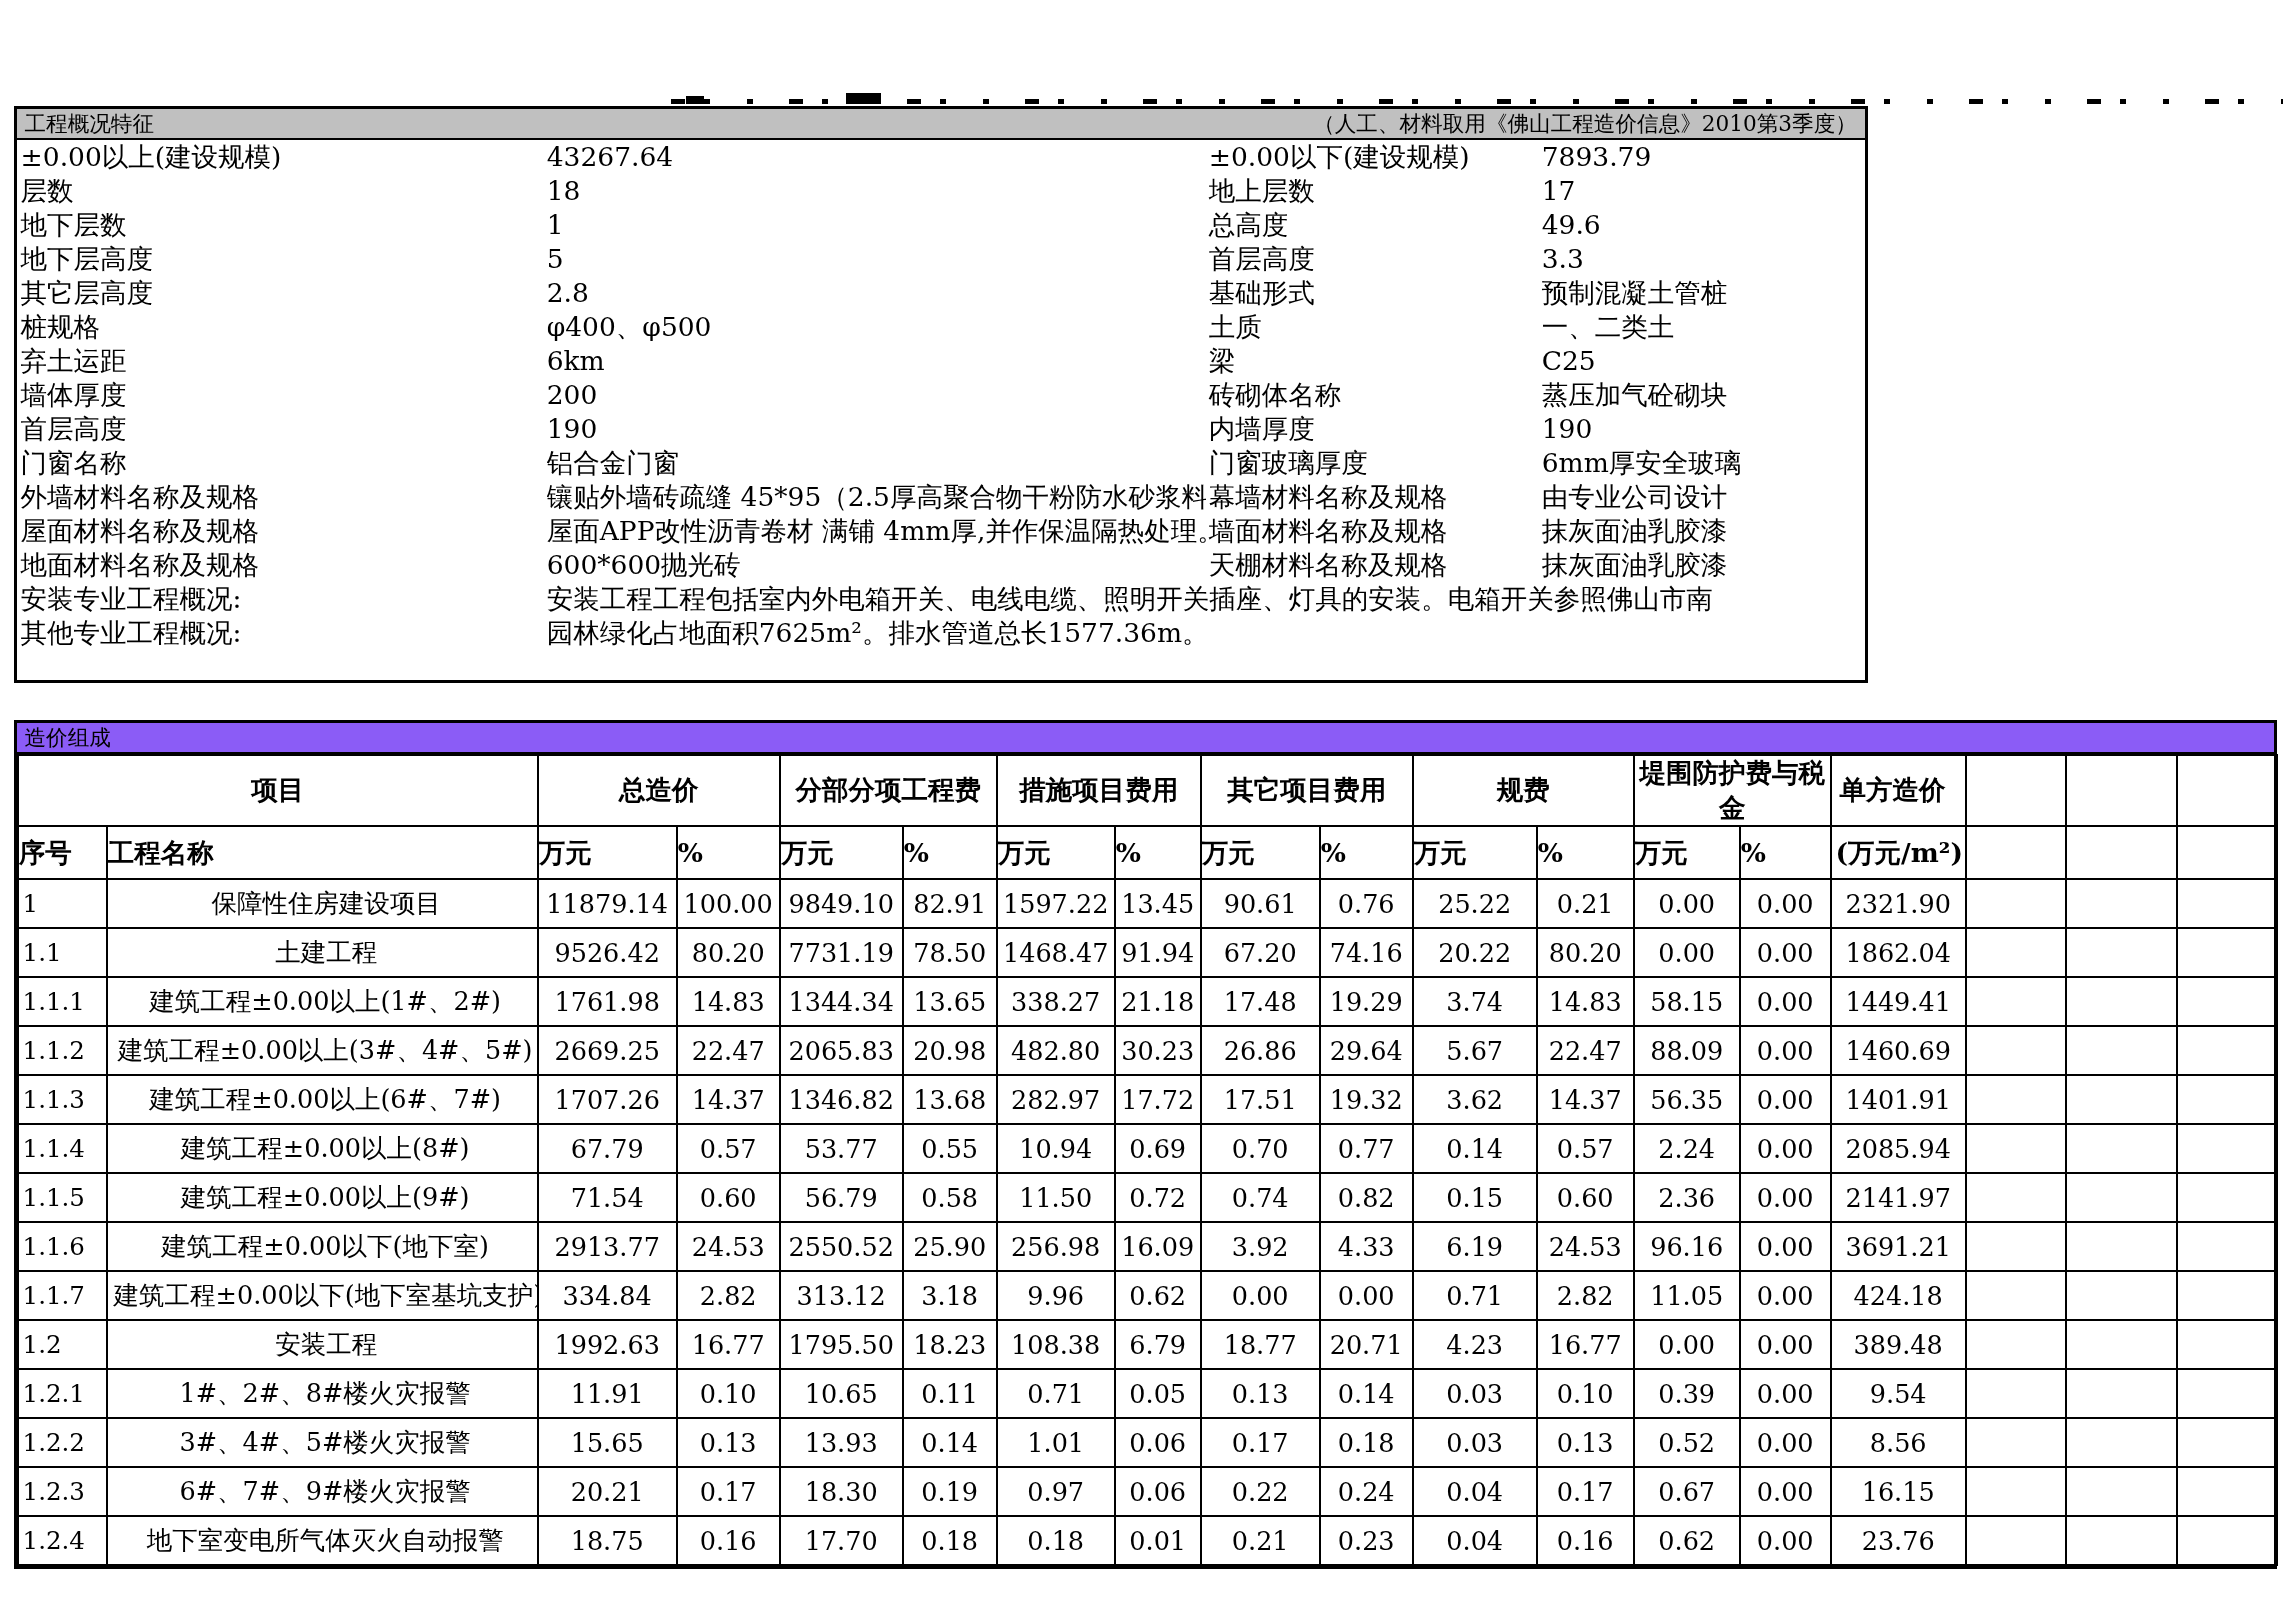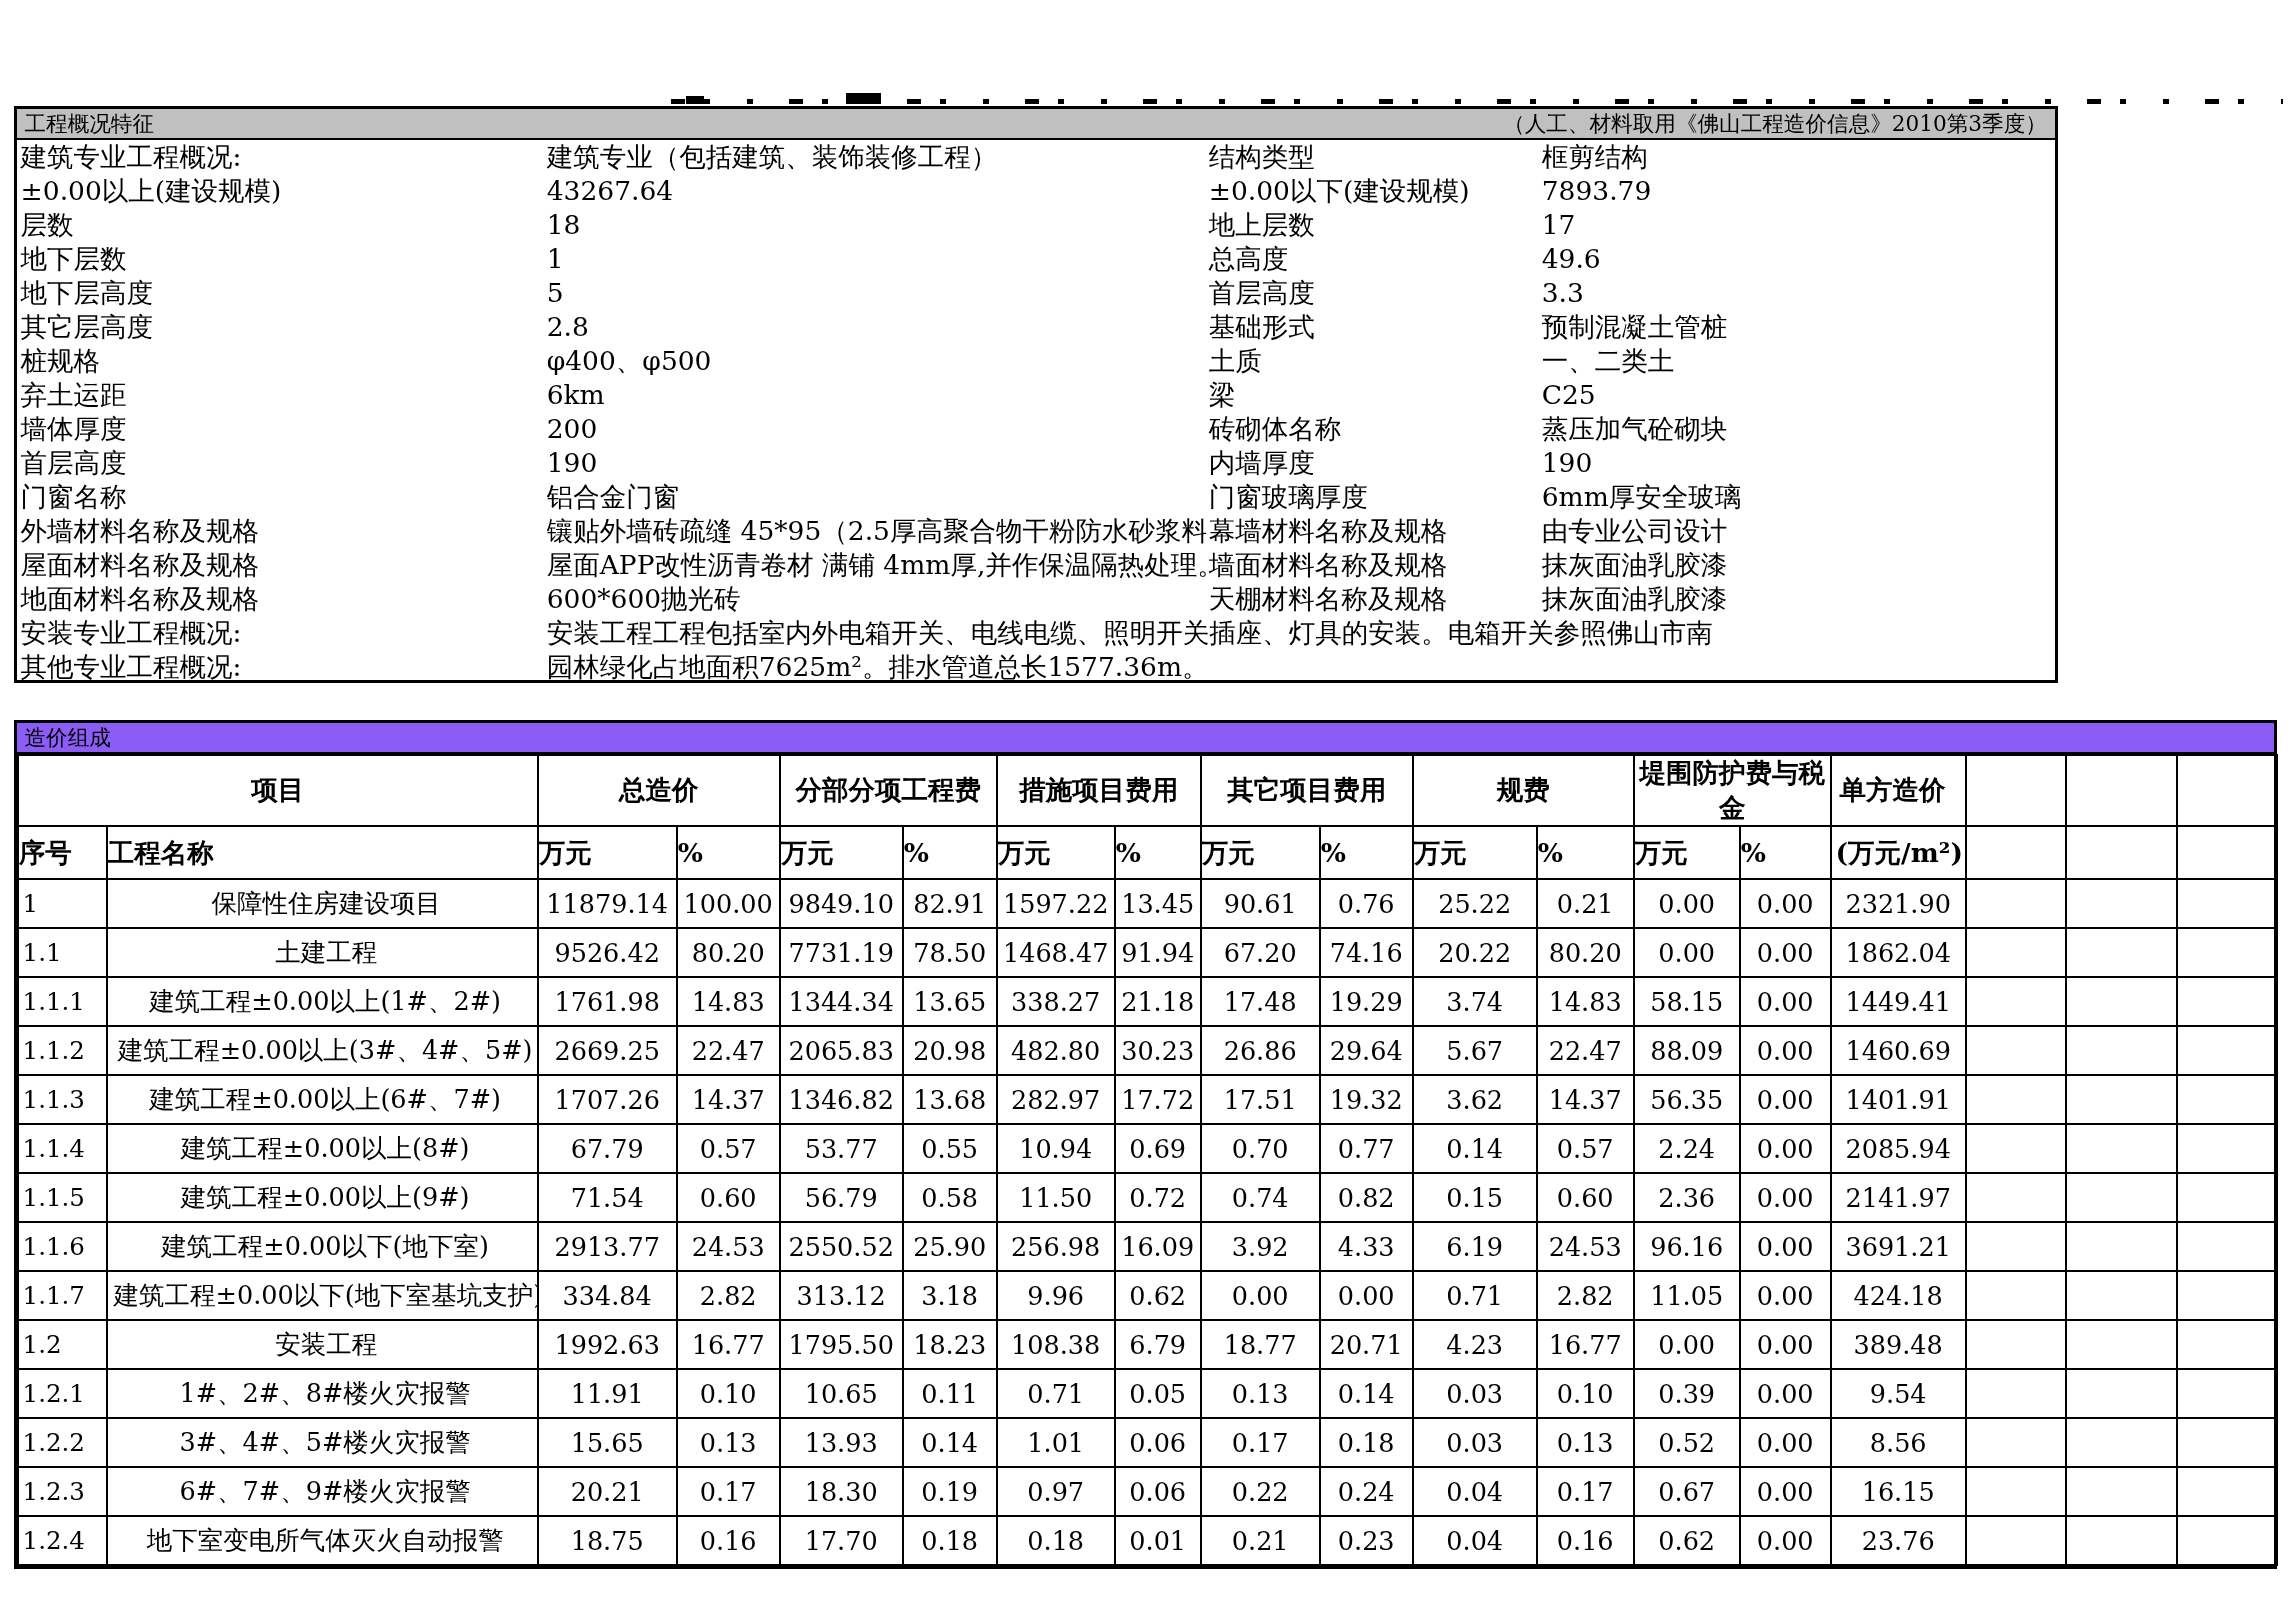--- a/index.html
+++ b/index.html
@@ -11,21 +11,21 @@
     background:repeating-linear-gradient(90deg,#000 0 13.7px,transparent 13.7px 33px,#000 33px 39px,transparent 39px 76px,#000 76px 82px,transparent 82px 118px);}
   .frag-blob{position:absolute;left:846px;top:93px;width:35px;height:10.8px;background:#000;}
   .frag-blob2{position:absolute;left:686px;top:96px;width:17.6px;height:7.8px;background:#000;}
 
   
   .band{height:29px;background:#c0c0c0;border-bottom:2.9px solid #000;
         display:flex;justify-content:space-between;align-items:center;
         padding:0 7.8px;font-size:21.6px;line-height:29px;white-space:nowrap;}
 
   
-  .overview{position:absolute;left:13.7px;top:106px;width:2044px;height:577px;
+  .overview{position:absolute;left:13.7px;top:106px;width:1854px;height:577px;
             border:3.9px solid #000;box-sizing:border-box;overflow:hidden;}
   .ov-row{position:relative;height:34px;font-size:26.5px;line-height:34px;white-space:nowrap;}
   .ov-row span{position:absolute;top:0;display:block;}
   .ov-l1{left:3.9px;}
   .ov-v1{left:530px;width:659px;overflow:hidden;}
   .ov-v1.wide{width:1404px;}
   .ov-l2{left:1192px;}
   .ov-v2{left:1525px;}
 
   
@@ -52,26 +52,20 @@
   <div class="frag-line"></div>
   <div class="frag-blob"></div>
   <div class="frag-blob2"></div>
 
   <div class="overview">
     <div class="band" style="background: rgb(192, 192, 192);">
       <span>工程概况特征</span>
       <span>（人工、材料取用《佛山工程造价信息》2010第3季度）</span>
     </div>
     <div id="ov-rows">
-        <div class="ov-row">
-          <span class="ov-l1">建筑专业工程概况:</span>
-          <span class="ov-v1">建筑专业（包括建筑、装饰装修工程）</span>
-          <span class="ov-l2">结构类型</span>
-          <span class="ov-v2">框剪结构</span>
-        </div>
         <div class="ov-row">
           <span class="ov-l1">±0.00以上(建设规模)</span>
           <span class="ov-v1">43267.64</span>
           <span class="ov-l2">±0.00以下(建设规模)</span>
           <span class="ov-v2">7893.79</span>
         </div>
         <div class="ov-row">
           <span class="ov-l1">层数</span>
           <span class="ov-v1">18</span>
           <span class="ov-l2">地上层数</span>

